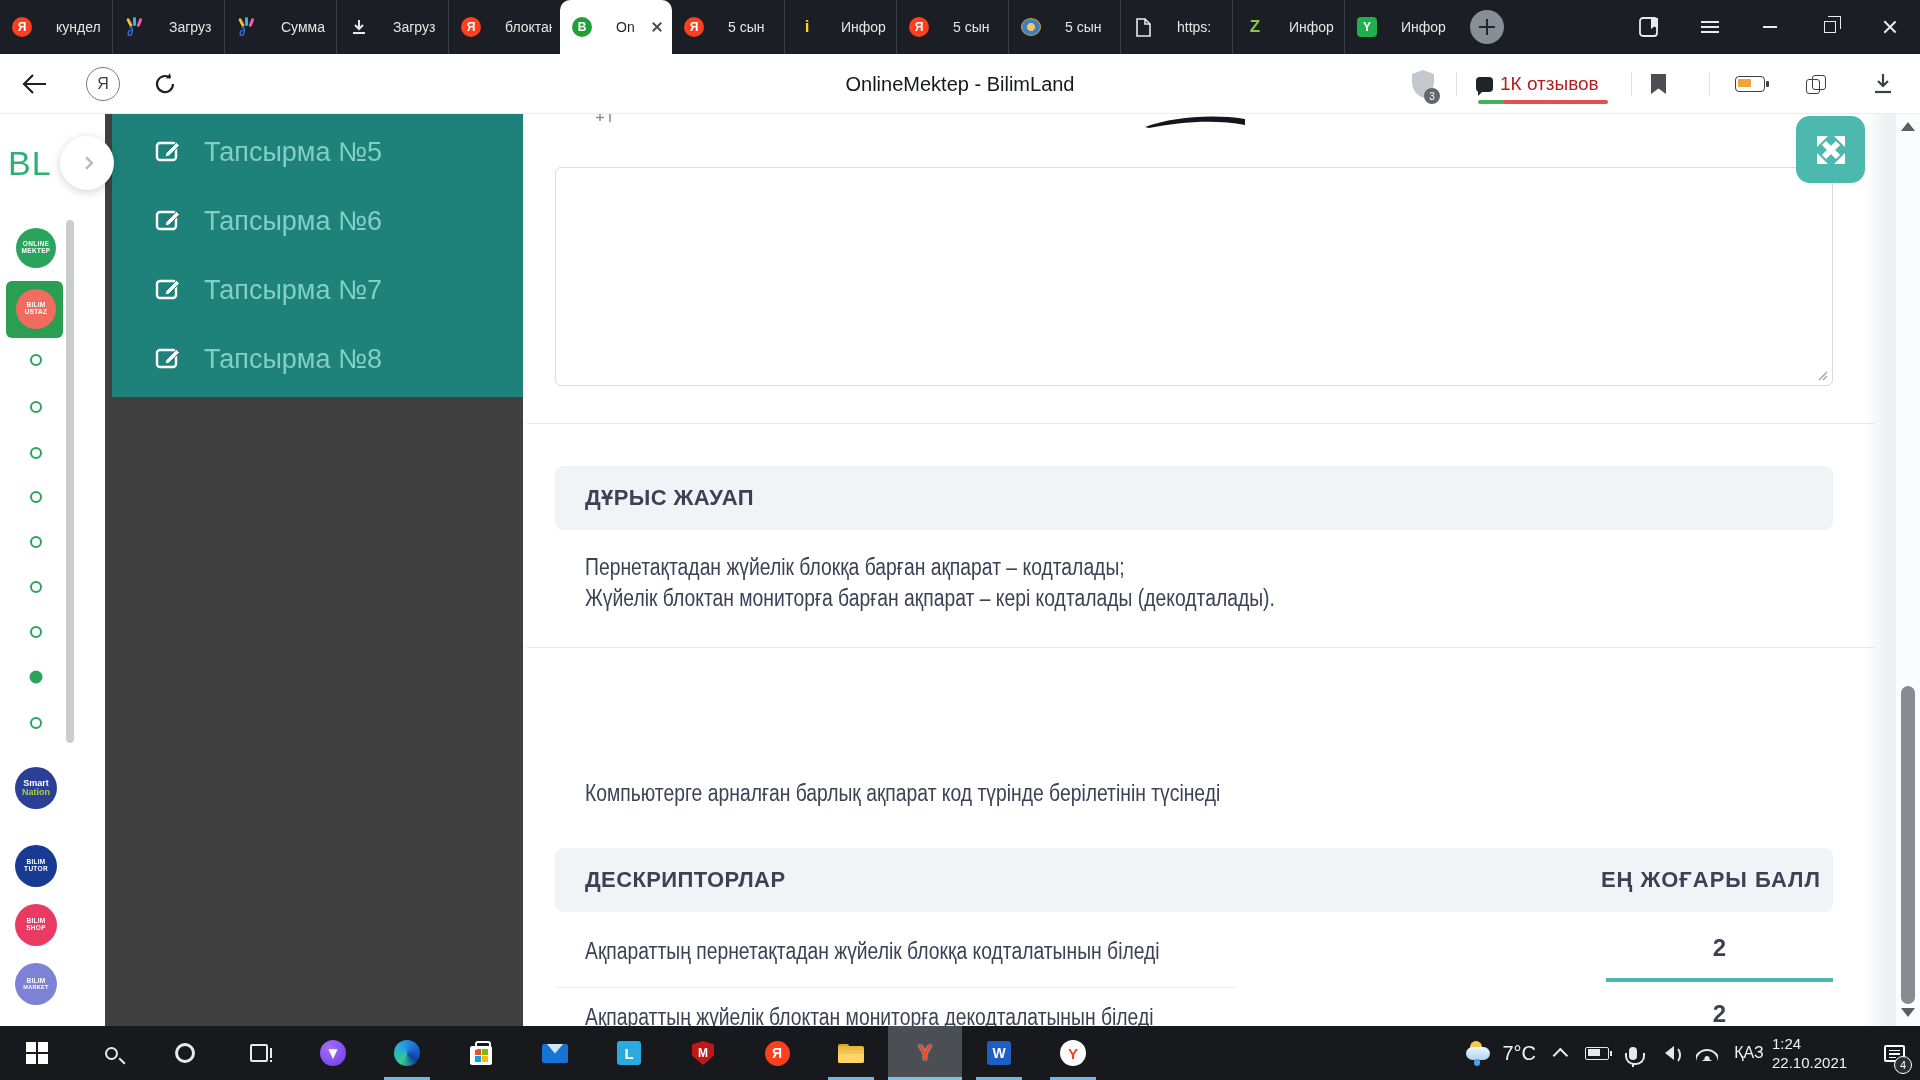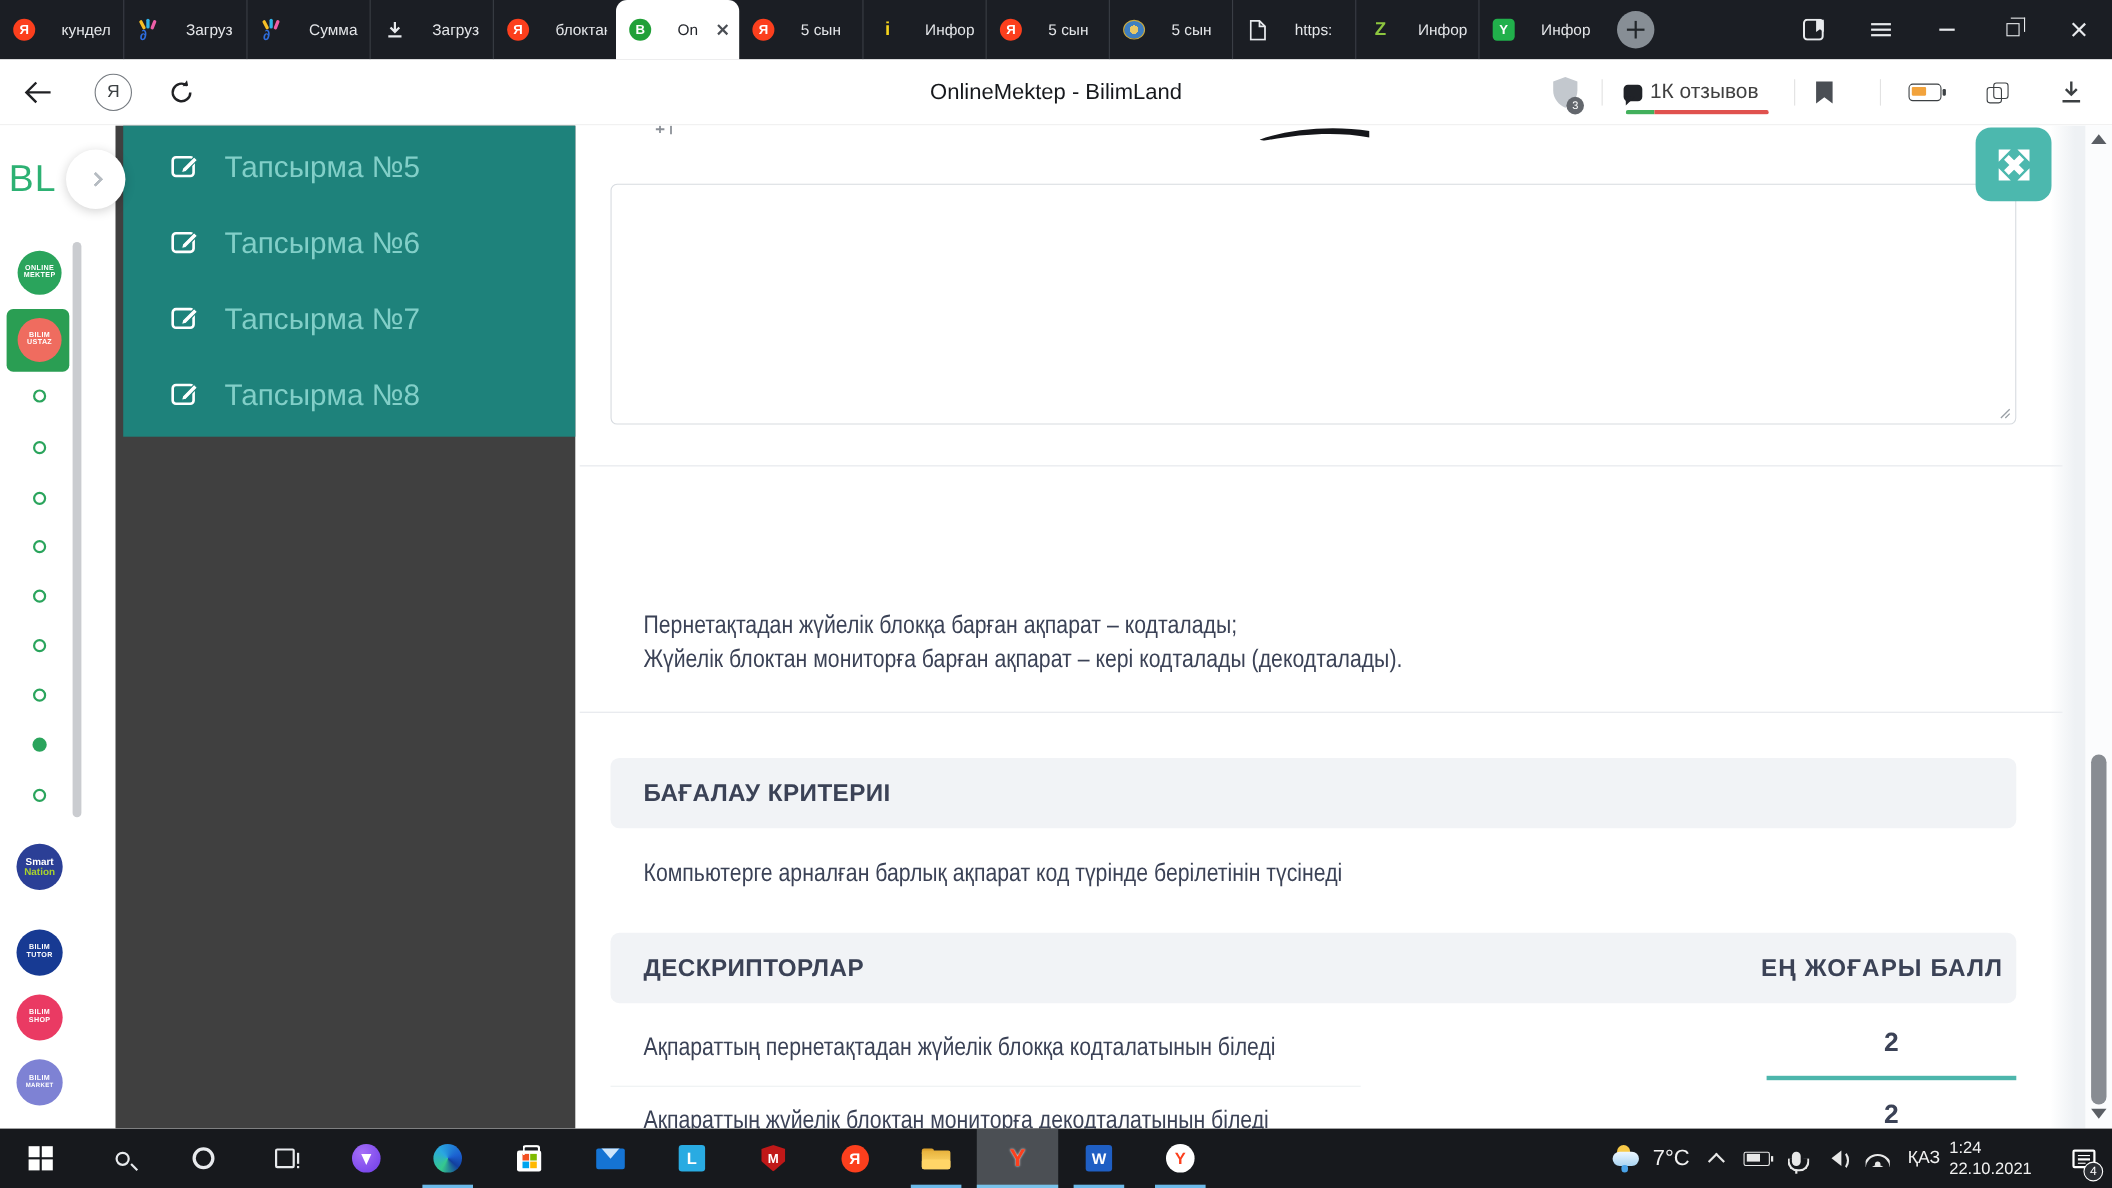--- a/index.html
+++ b/index.html
@@ -294,21 +294,21 @@
     <div class="abar-item" style="left:1408px;">
       <svg width="30" height="32" viewBox="0 0 30 32">
           <path d="M15 2l11 4v8c0 8-5 13-11 16C9 27 4 22 4 14V6z" fill="#c3c8ce"></path>
         </svg>
     </div>
     <div id="shield-badge">3</div>
     <span class="vsep" style="left:1456px;"></span>
 
     <div id="reviews">
       <span class="bubble"></span>
-      <span style="font-size:19px;color:#404040;">1К отзывов</span>
+      <span style="font-size:19px;color:#b91c1c;">1К отзывов</span>
     </div>
     <div id="reviews-bar">
         <span class="g"></span>
         <span class="r"></span>
       </div>
     <span class="vsep" style="left:1631px;"></span>
 
     <div class="abar-item" style="left:1650px;">
       <svg width="17" height="22" viewBox="0 0 17 22">
           <path d="M1 1h15v20l-7.5-5.5L1 21z" fill="#4a4e54"></path>
@@ -426,28 +426,28 @@
     </svg>
 
     <div id="textarea-box">
       <svg style="position:absolute;right:3px;bottom:3px;" width="14" height="14" viewBox="0 0 14 14">
         <path d="M4 12L12 4M8 12l4-4M12 12l.01-.01" stroke="#9aa0a6" stroke-width="1.2"></path>
       </svg>
     </div>
 
     <div class="divider" style="top:309px;"></div>
 
+    <div class="hdr-box" style="top:352px;">
+      <span>ДҰРЫС ЖАУАП</span>
+    </div>
     <div class="body-text" style="top:438px;">Пернетақтадан жүйелік блокқа барған ақпарат – кодталады;</div>
     <div class="body-text" style="top:469px;">Жүйелік блоктан мониторға барған ақпарат – кері кодталады (декодталады).</div>
 
     <div class="divider" style="top:533px;"></div>
 
-    <div class="hdr-box" style="top:575px;">
-      <span>БАҒАЛАУ КРИТЕРИІ</span>
-    </div>
     <div class="body-text" style="top:664px;">Компьютерге арналған барлық ақпарат код түрінде берілетінін түсінеді</div>
 
     <div class="hdr-box" style="top:734px; justify-content:space-between;">
       <span>ДЕСКРИПТОРЛАР</span>
       <span style="letter-spacing:1px;">ЕҢ ЖОҒАРЫ БАЛЛ</span>
     </div>
 
     <div class="body-text" style="top:822px;">Ақпараттың пернетақтадан жүйелік блокқа кодталатынын біледі</div>
     <div class="score-val" style="top:820px;">2</div>
     <div id="score-underline"></div>

